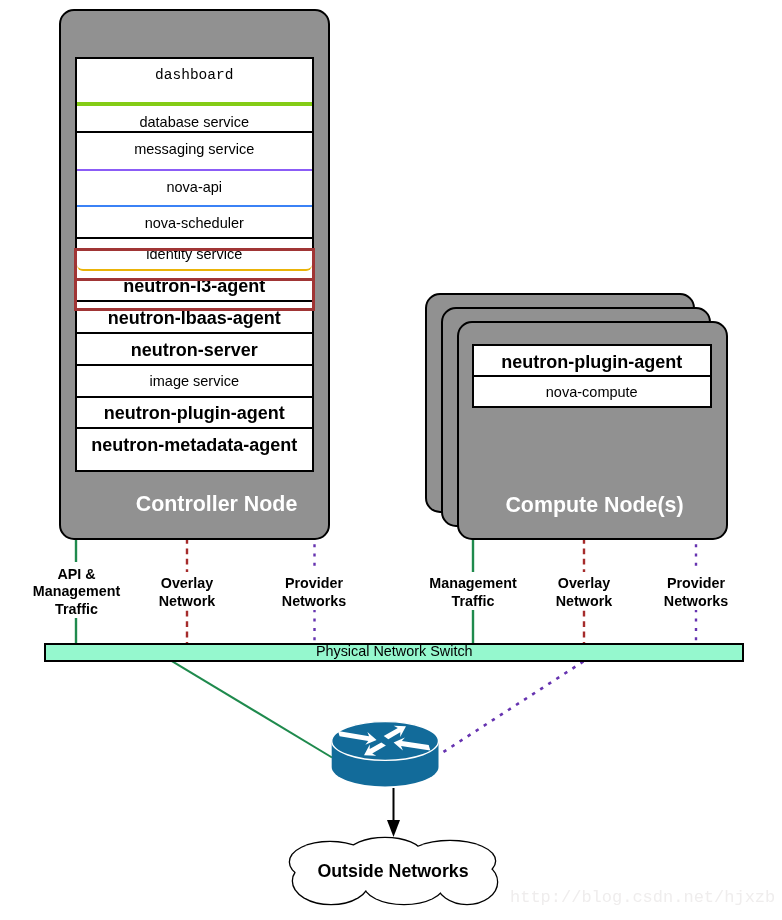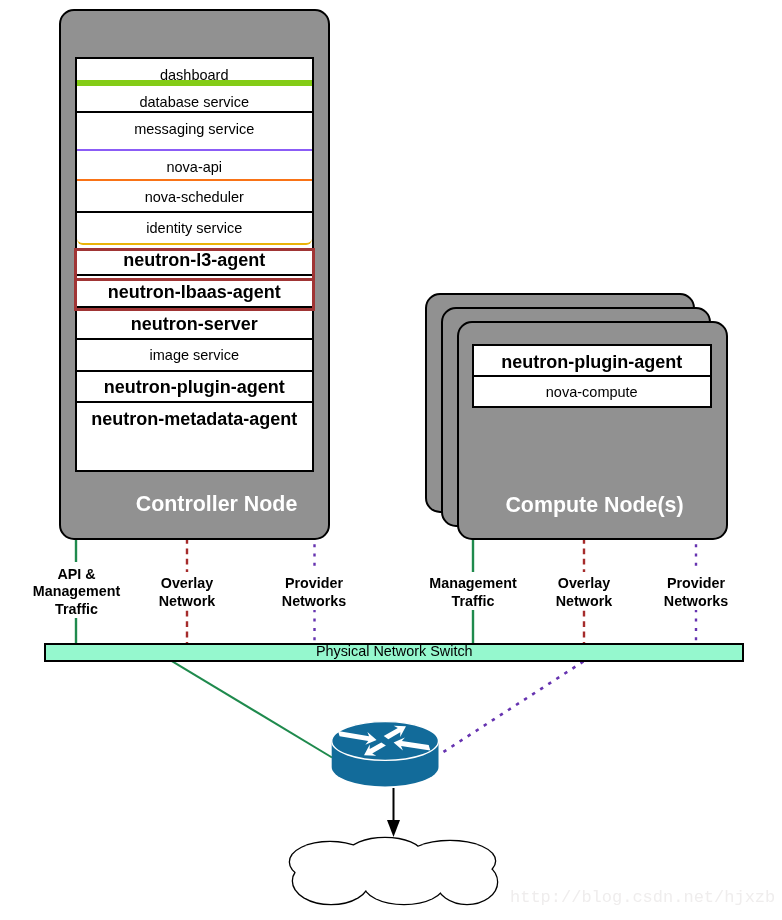--- a/index.html
+++ b/index.html
@@ -53,24 +53,24 @@
   <div class="node-box" style="left:457px;top:320.5px;width:271px;height:219px;">
     <div class="svc-table" style="left:13px;top:21px;width:239.5px;height:64px;">
       <div class="svc-row bold" style="height:31px;line-height:31px;border-bottom:2px solid #000;">neutron-plugin-agent</div>
       <div class="svc-row reg" style="height:29.5px;line-height:29.5px;">nova-compute</div>
     </div>
     <div class="node-title" style="left:0;top:170px;width:271px;">Compute Node(s)</div>
   </div>
 
   <div class="node-box" style="left:59px;top:9px;width:271px;height:531px;">
     <div class="svc-table" style="left:13.5px;top:46px;width:239.5px;height:415px;">
-      <div class="svc-row reg" style="height:27px;line-height:28.8px;border-bottom:6px solid #84cc16;">dashboard</div>
+      <div class="svc-row reg" style="height:47px;line-height:28.8px;border-bottom:4px solid #84cc16;font-family:Liberation Mono, monospace;">dashboard</div>
       <div class="svc-row reg" style="height:27px;line-height:28.8px;border-bottom:2px solid #000;">database service</div>
       <div class="svc-row reg" style="height:38px;line-height:28.8px;border-bottom:2px solid #8b5cf6;">messaging service</div>
-      <div class="svc-row reg" style="height:30px;line-height:28.8px;border-bottom:2px solid #f97316;">nova-api</div>
+      <div class="svc-row reg" style="height:36px;line-height:28.8px;border-bottom:2px solid #3b82f6;">nova-api</div>
       <div class="svc-row reg" style="height:31.77px;line-height:28.8px;border-bottom:2px solid #000;">nova-scheduler</div>
       <div class="svc-row reg" style="height:31.77px;line-height:28.8px;border-bottom:2px solid #eab308;border-radius:6px;">identity service</div>
       <div class="svc-row bold" style="height:31.77px;line-height:28.8px;border-bottom:2px solid #000;">neutron-l3-agent</div>
       <div class="svc-row bold" style="height:31.77px;line-height:28.8px;border-bottom:2px solid #000;">neutron-lbaas-agent</div>
       <div class="svc-row bold" style="height:31.77px;line-height:28.8px;border-bottom:2px solid #000;">neutron-server</div>
       <div class="svc-row reg" style="height:31.77px;line-height:28.8px;border-bottom:2px solid #000;">image service</div>
       <div class="svc-row bold" style="height:31.77px;line-height:28.8px;border-bottom:2px solid #000;">neutron-plugin-agent</div>
       <div class="svc-row bold" style="height:31.77px;line-height:28.8px;">neutron-metadata-agent</div>
     </div>
     <div style="position:absolute;left:12.5px;top:237px;width:241.6px;height:62.8px;border:3.3px solid #a03535;box-sizing:border-box;pointer-events:none;"></div>
@@ -113,15 +113,16 @@
         <ellipse cx="393" cy="871" rx="78" ry="17"></ellipse>
       </g>
     </defs>
     <g stroke="#000000" stroke-width="2.6" fill="#ffffff">
         <use href="#cloud-lobes"></use>
       </g>
     <g stroke="none" fill="#ffffff">
         <use href="#cloud-lobes"></use>
       </g>
   </svg>
+  <div class="cloud-text" style="left:292px;top:861px;width:202px;">Outside Networks</div>
 
   <div class="watermark" style="left:510px;top:888px;">http://blog.csdn.net/hjxzb</div>
 </div>
 
 </body></html>

